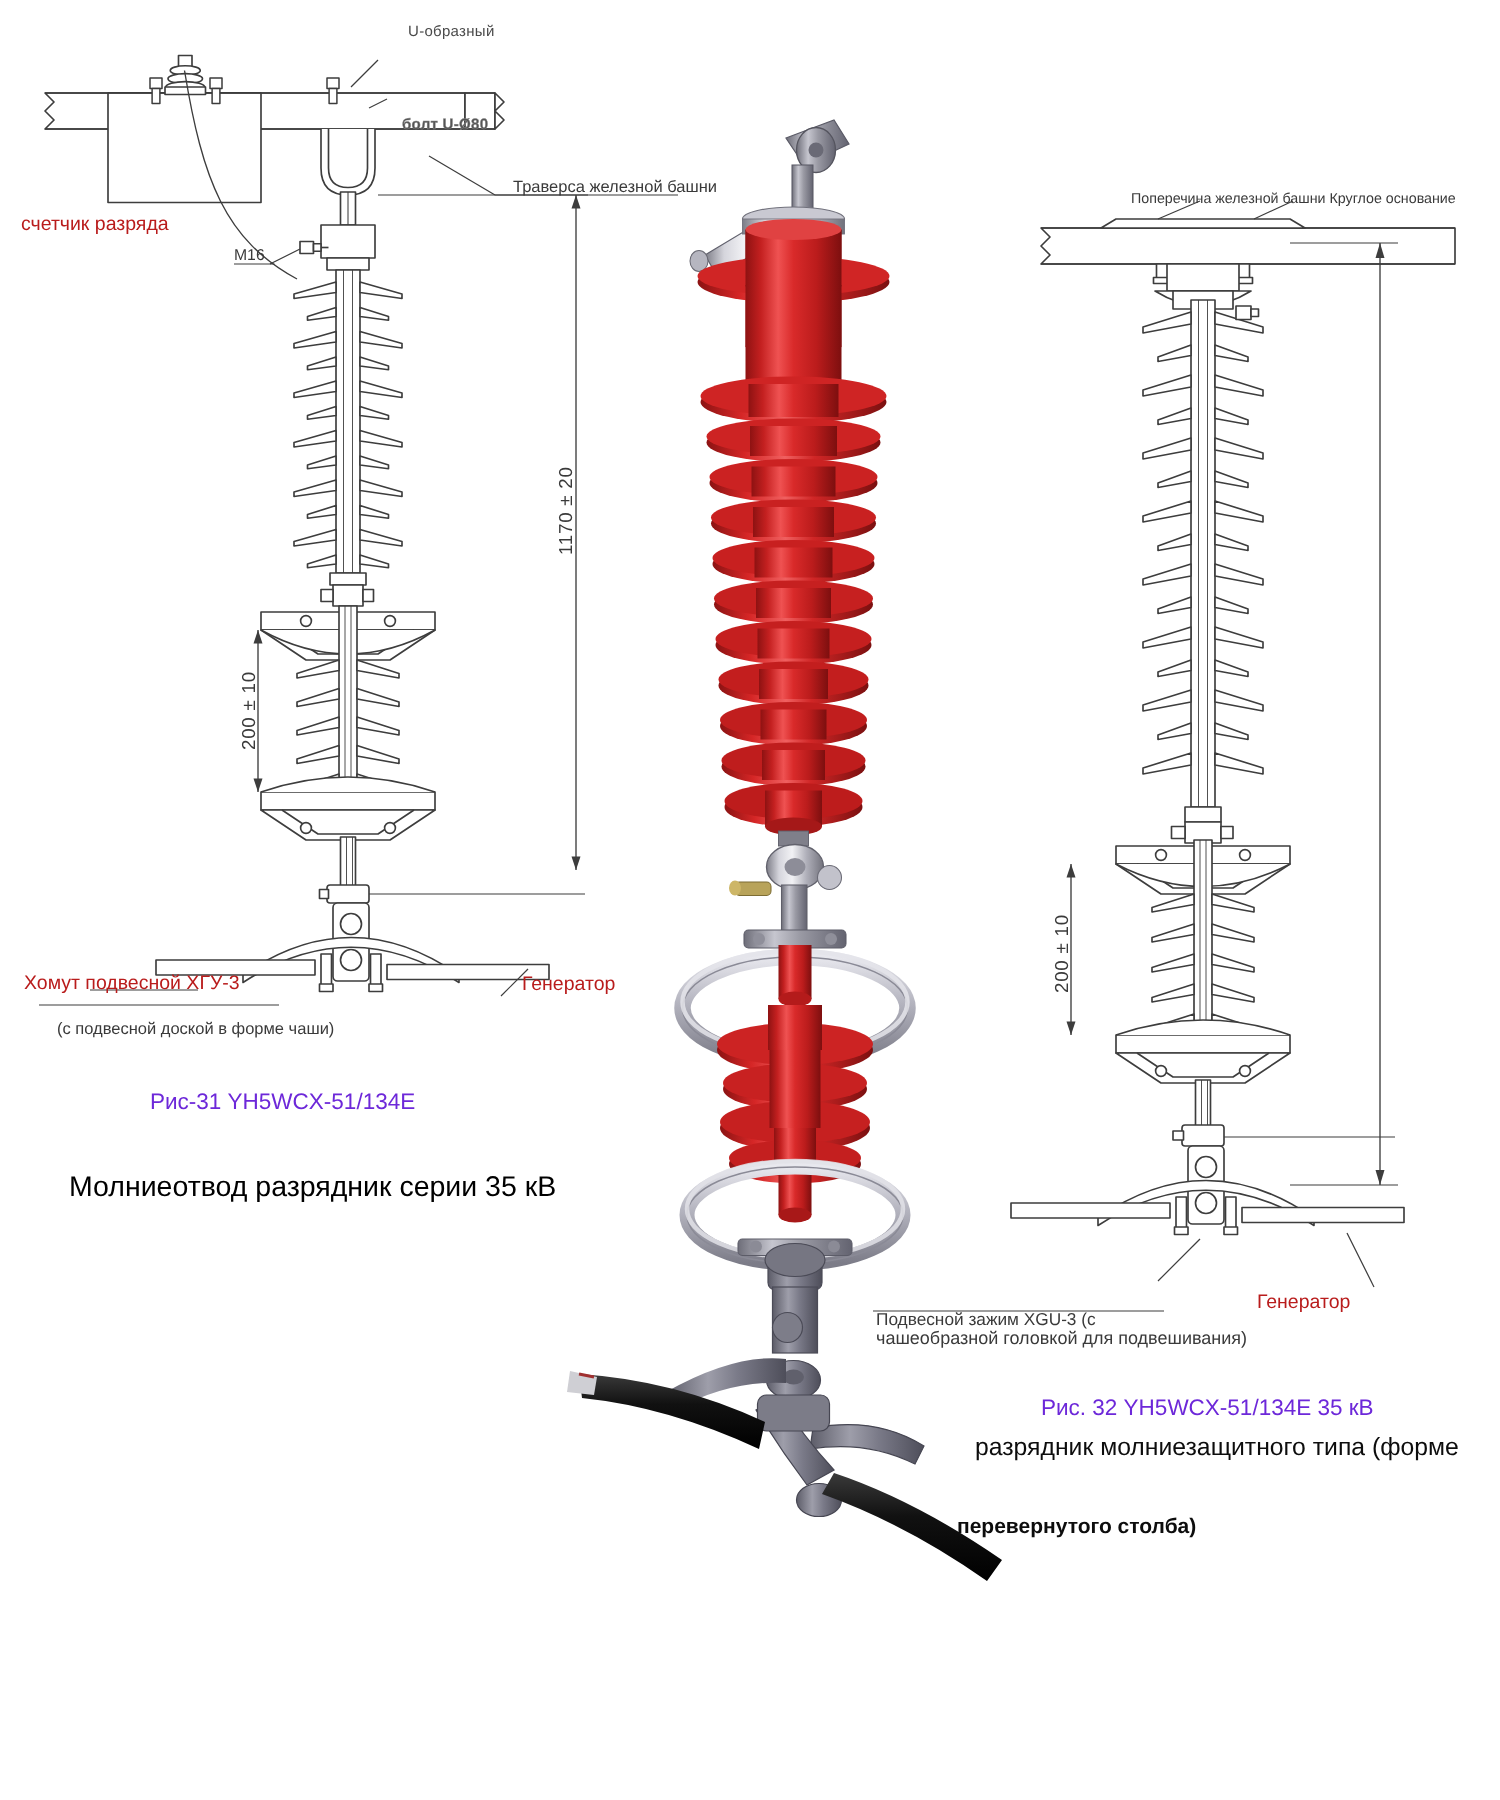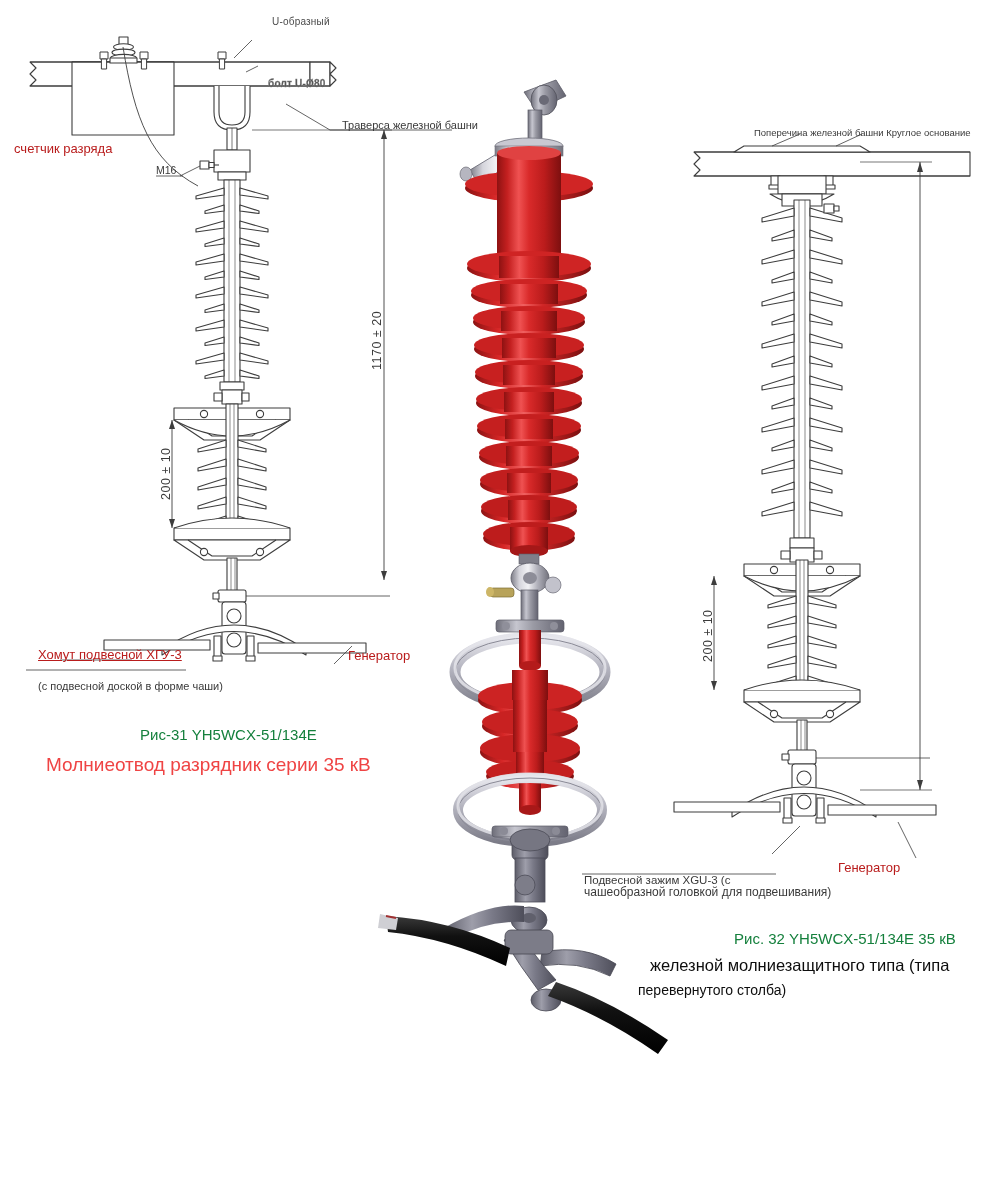--- a/index.html
+++ b/index.html
@@ -3,22 +3,22 @@
 <meta charset="utf-8">
 <style>
   html,body{margin:0;padding:0;background:#ffffff;}
   body{width:1000px;height:1200px;position:relative;overflow:hidden;
        font-family:"Liberation Sans","DejaVu Sans",sans-serif;color:#1a1a1a;}
   .stage{position:absolute;left:0;top:0;width:828px;height:1200px;}
   svg{position:absolute;left:0;top:0;}
   .lbl{position:absolute;white-space:nowrap;line-height:1.15;}
   .lbl-sm{font-size:9.5px;color:#3a3a3a;}
   .lbl-md{font-size:13px;color:#b91c1c;}
-  .cap-1{font-size:15px;color:#15803d;margin-left:40px;}
-  .cap-2{font-size:19px;color:#ef4444;}
+  .cap-1{font-size:15px;color:#6d28d9;}
+  .cap-2{font-size:19px;color:#000000;margin-top:27px;}
   .cap-3{font-size:16.5px;color:#0d0d0d;}
   .rot{transform:rotate(-90deg);transform-origin:left top;}
   .ubolt{font-size:10px;color:#4a4a4a;letter-spacing:.2px;}
   .ubolt b{font-weight:bold;color:#555;-webkit-text-stroke:.3px #888;}
 </style>
 </head>
 <body>
 
 <div class="stage">
 
@@ -512,21 +512,21 @@
 <div class="lbl ubolt" style="left:268px;top:42px;margin-top:36px;">
   <b>болт U-Ø80</b>
 </div>
 
 <div class="lbl lbl-md" style="left:14px;top:142px;">счетчик разряда</div>
 
 <div class="lbl lbl-sm" style="left:342px;top:119px;font-size:11px;">Траверса железной башни</div>
 
 <div class="lbl lbl-sm" style="left:156px;top:164px;font-size:10.5px;">M16</div>
 
-<div class="lbl lbl-md" style="left:38px;top:648px;text-decoration:underline;">Хомут подвесной ХГУ-3</div>
+<div class="lbl lbl-md" style="left:16px;top:648px;">Хомут подвесной ХГУ-3</div>
 <div class="lbl lbl-sm" style="left:38px;top:680px;font-size:11px;">(с подвесной доской в форме чаши)</div>
 
 <div class="lbl lbl-md" style="left:348px;top:649px;">Генератор</div>
 
 <div class="lbl lbl-sm rot" style="left:370px;top:370px;font-size:12.5px;letter-spacing:.5px;">1170 ± 20</div>
 
 <div class="lbl lbl-sm rot" style="left:159px;top:500px;font-size:12.5px;letter-spacing:.5px;">200 ± 10</div>
 
 <div class="lbl cap-1" style="left:100px;top:726px;">Рис-31 YH5WCX-51/134E</div>
 <div class="lbl cap-2" style="left:46px;top:754px;">Молниеотвод разрядник серии 35 кВ</div>
@@ -534,16 +534,16 @@
 <div class="lbl lbl-sm" style="left:742px;top:128px;font-size:9.5px;padding-left:12px;">Поперечина железной башни Круглое основание</div>
 
 <div class="lbl lbl-sm rot" style="left:701px;top:662px;font-size:12.5px;letter-spacing:.5px;">200 ± 10</div>
 
 <div class="lbl lbl-sm" style="left:584px;top:856px;font-size:11.5px;margin-top:18px;">Подвесной зажим XGU-3 (с</div>
 <div class="lbl lbl-sm" style="left:584px;top:886px;font-size:12px;">чашеобразной головкой для подвешивания)</div>
 
 <div class="lbl lbl-md" style="left:838px;top:861px;">Генератор</div>
 
 <div class="lbl cap-1" style="left:694px;top:930px;">Рис. 32 YH5WCX-51/134E 35 кВ</div>
-<div class="lbl cap-3" style="left:650px;top:956px;">железной молниезащитного типа (типа</div>
-<div class="lbl cap-3" style="left:638px;top:982px;font-size:14px;">перевернутого столба)</div>
+<div class="lbl cap-3" style="left:650px;top:956px;">разрядник молниезащитного типа (форме</div>
+<div class="lbl cap-3" style="left:638px;top:1009px;font-size:14px;font-weight:bold;">перевернутого столба)</div>
 
 </div>
 
 </body></html>

